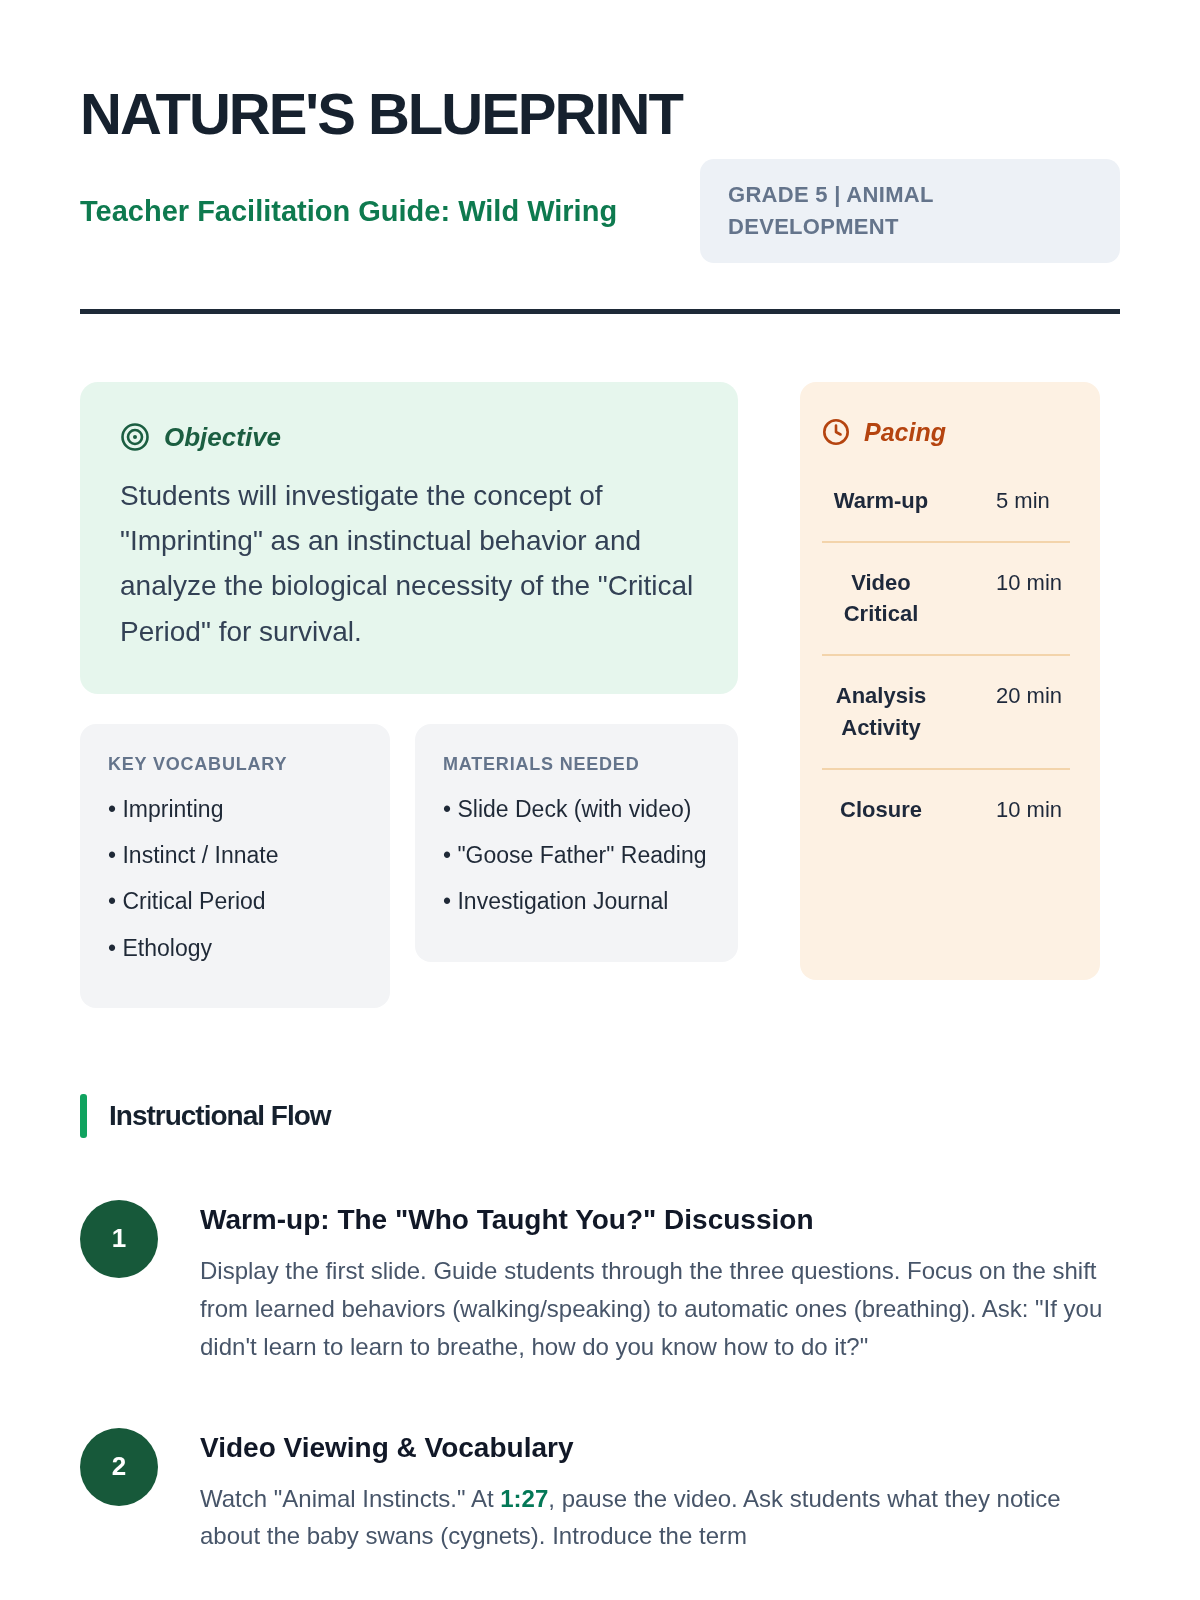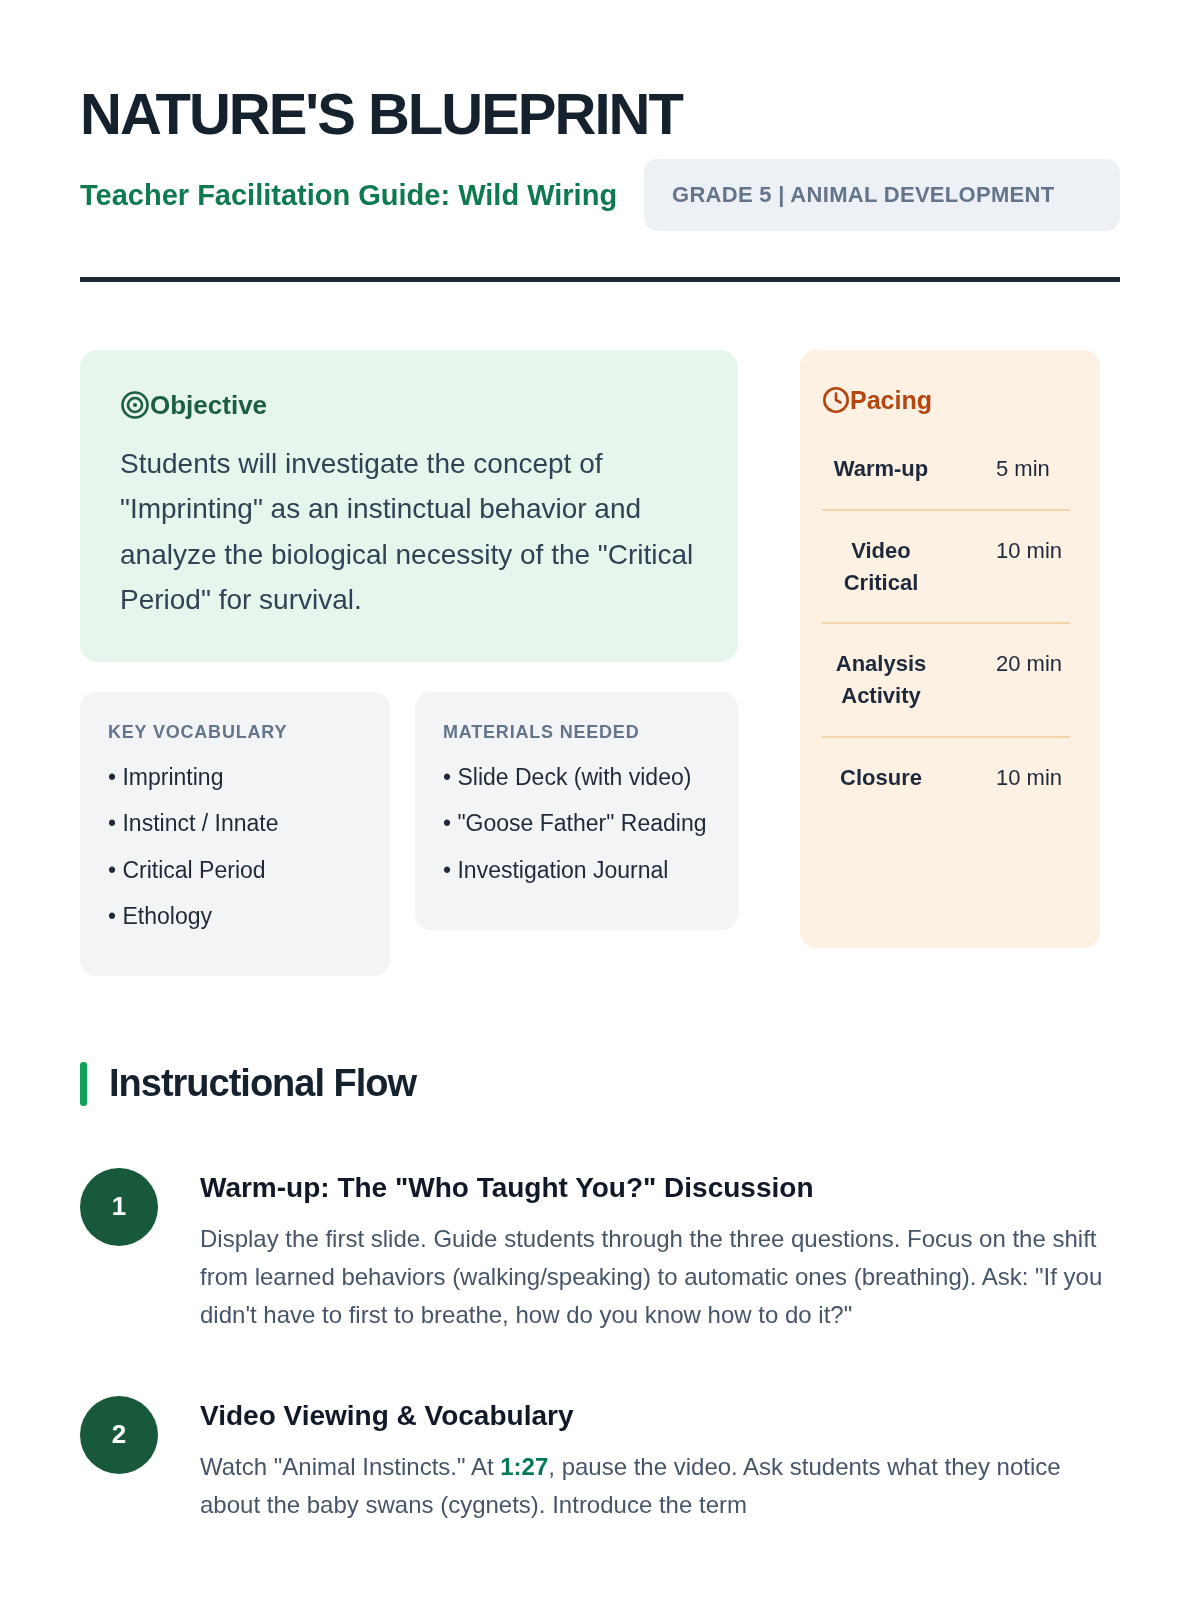--- a/index.html
+++ b/index.html
@@ -28,21 +28,21 @@
     margin-top: 14px;
   }
   .page-subtitle {
     font-size: 29px;
     font-weight: 700;
     color: #0e7a4f;
     line-height: 1.45;
     max-width: 540px;
   }
   .grade-badge {
-    width: 476px;
+    width: 420px;
     background: #edf1f6;
     border-radius: 14px;
     padding: 20px 28px;
     font-size: 22px;
     font-weight: 700;
     color: #64748b;
     line-height: 1.45;
     letter-spacing: 0.3px;
   }
   .rule {
@@ -61,22 +61,24 @@
   .left-col { width: 658px; flex: 0 0 658px; }
 
   .objective-card {
     background: #e6f6ed;
     border-radius: 18px;
     padding: 40px;
   }
   .card-heading {
     display: flex;
     align-items: center;
+    gap: 14px;
     font-size: 26px;
     font-weight: 700;
+    font-style: italic;
   }
   .card-heading.green { color: #1b5e41; }
   .card-heading.orange { color: #b5440f; }
   .card-heading svg { display: block; }
   .objective-text {
     margin-top: 20px;
     font-size: 28px;
     line-height: 1.62;
     color: #334155;
   }
@@ -150,21 +152,21 @@
     gap: 22px;
     margin-top: 86px;
   }
   .section-bar {
     width: 7px;
     height: 44px;
     border-radius: 3px;
     background: #10a35f;
   }
   .section-heading h2 {
-    font-size: 38px;
+    font-size: 28px;
     font-weight: 800;
     letter-spacing: -1px;
     color: #16212e;
   }
 
   .step {
     display: flex;
     gap: 42px;
     margin-top: 62px;
     align-items: flex-start;
@@ -286,21 +288,21 @@
 
   <div class="section-heading">
     <span class="section-bar"></span>
     <h2>Instructional Flow</h2>
   </div>
 
   <div class="step">
     <div class="step-circle">1</div>
     <div class="step-content">
       <h3 class="step-title">Warm-up: The "Who Taught You?" Discussion</h3>
-      <p class="step-body">Display the first slide. Guide students through the three questions. Focus on the shift from learned behaviors (walking/speaking) to automatic ones (breathing). Ask: "If you didn't have to first to breathe, how do you know how to do it?"</p>
+      <p class="step-body">Display the first slide. Guide students through the three questions. Focus on the shift from learned behaviors (walking/speaking) to automatic ones (breathing). Ask: "If you didn't learn to learn to breathe, how do you know how to do it?"</p>
     </div>
   </div>
 
   <div class="step">
     <div class="step-circle">2</div>
     <div class="step-content">
       <h3 class="step-title">Video Viewing &amp; Vocabulary</h3>
       <p class="step-body"><span>Watch "Animal Instincts." At </span><strong class="timestamp">1:27</strong><span>, pause the video. Ask students what they notice about the baby swans (cygnets). Introduce the term</span></p>
     </div>
   </div>

